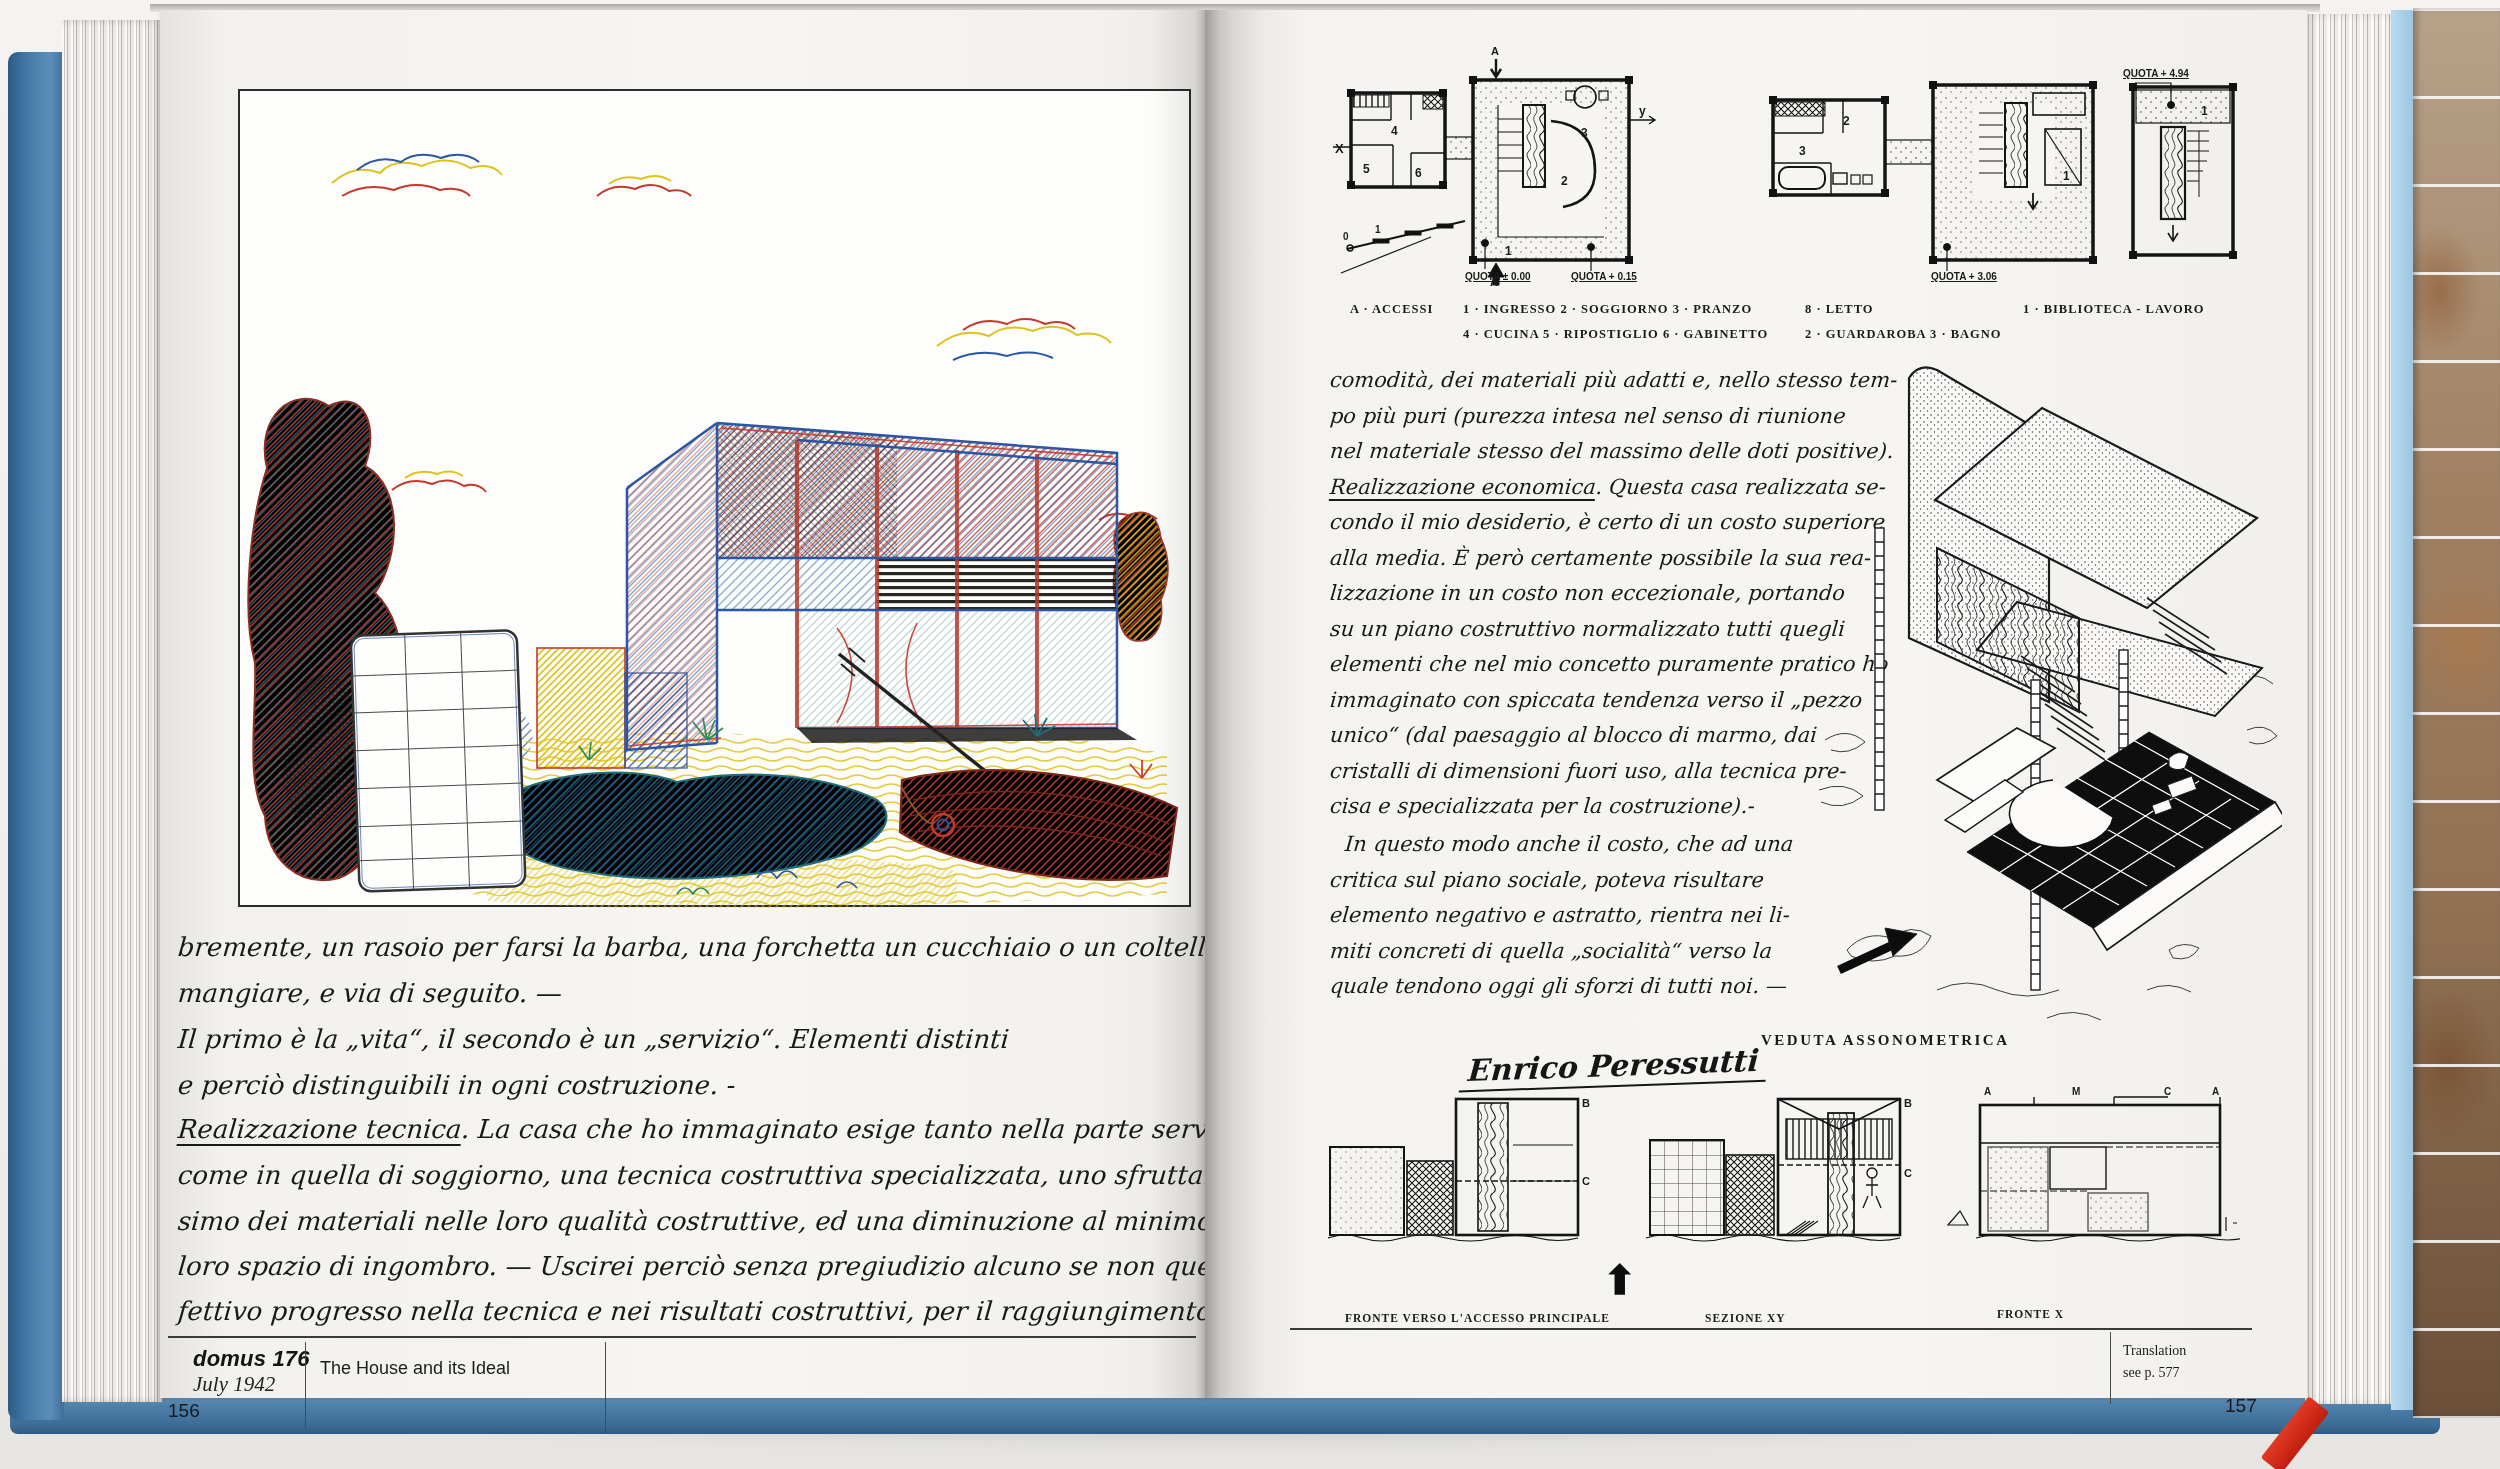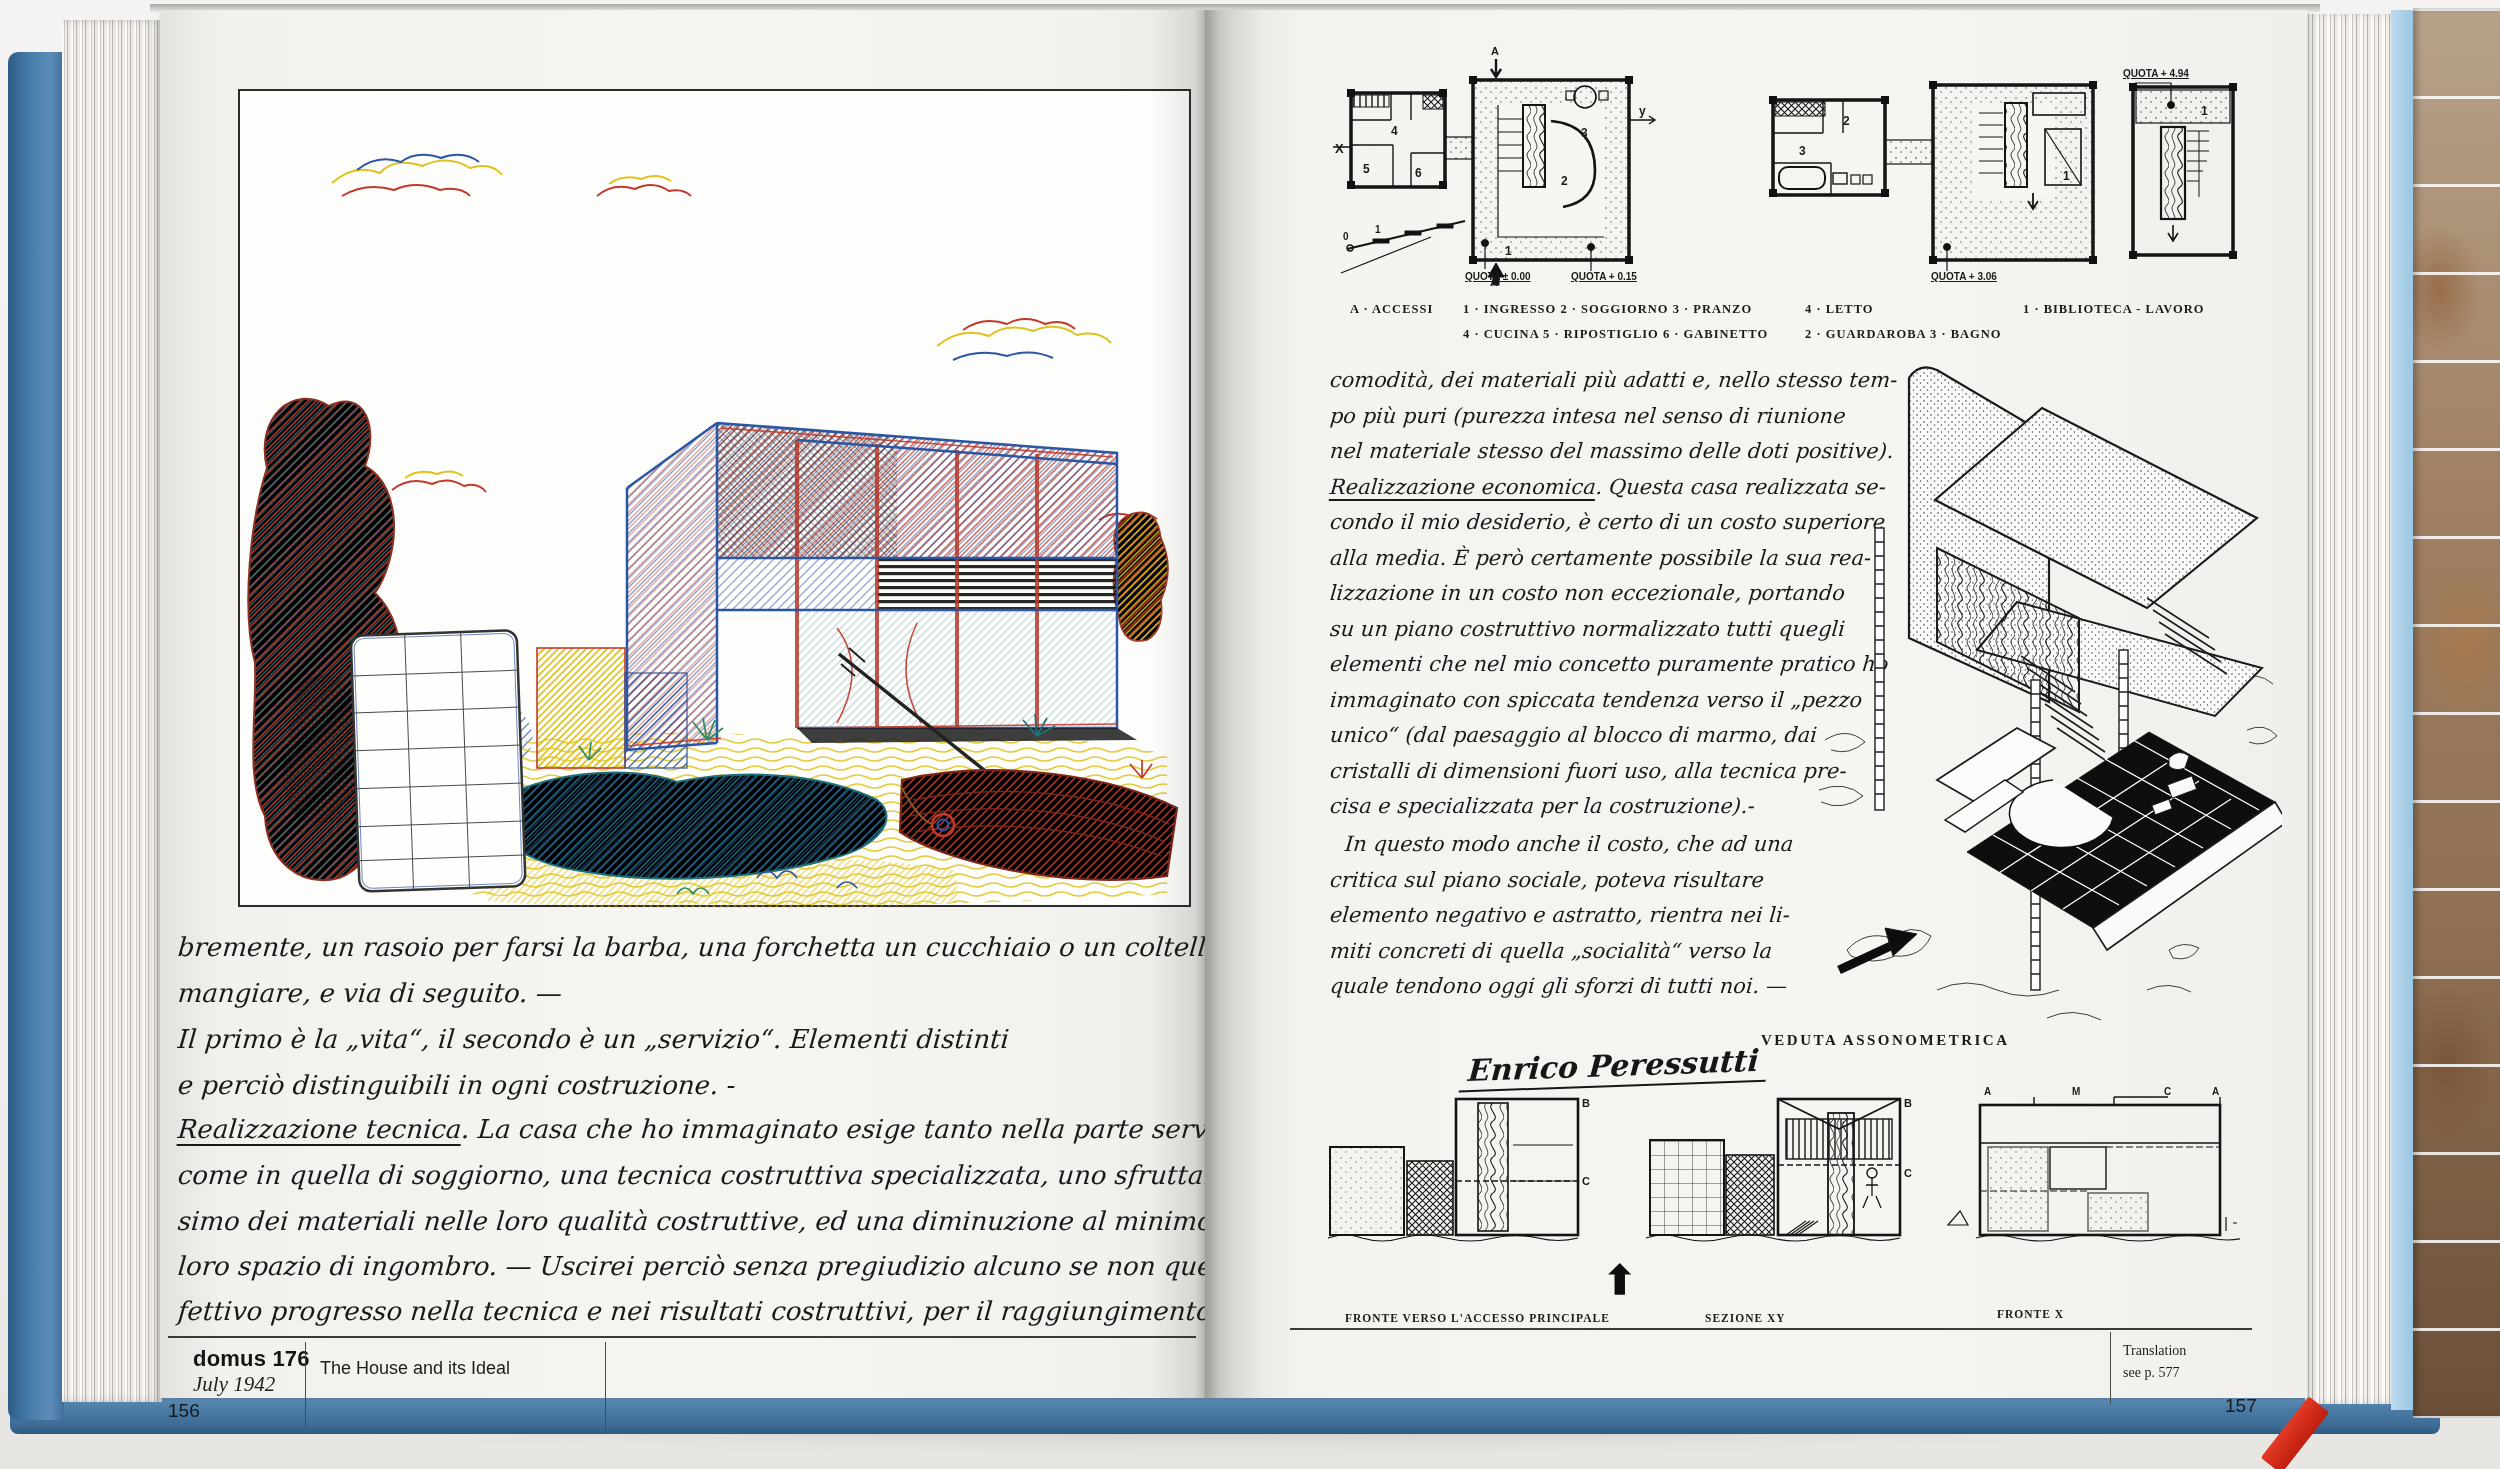--- a/index.html
+++ b/index.html
@@ -35,21 +35,21 @@
   #page-left{left:160px;width:1045px;
     background:linear-gradient(90deg,#e4e2df 0%,#f2f1ee 6%,#f6f5f2 55%,#f2f1ee 90%,#ebe9e6 100%);}
   #page-right{left:1205px;width:1102px;
     background:linear-gradient(90deg,#cfccc8 0%,#e6e4e1 2.5%,#f4f3f0 9%,#f6f5f2 60%,#f1efec 100%);}
   #gutter{left:1150px;top:10px;width:112px;height:1388px;pointer-events:none;
     background:linear-gradient(90deg,rgba(40,38,35,0) 0%,rgba(40,38,35,.10) 40%,rgba(40,38,35,.28) 50%,rgba(40,38,35,.10) 62%,rgba(40,38,35,0) 100%);}
 
   
   .rule{background:#3a3a38;height:2px;}
   .vdiv{background:#4a4a48;width:1px;}
-  .f-journal{font-weight:bold;font-size:22px;color:#141414;letter-spacing:.2px;}
+  .f-journal{font-weight:bold;font-size:22px;color:#141414;letter-spacing:.2px;font-style:italic;}
   .f-date{font-family:"Liberation Serif",serif;font-style:italic;font-size:21px;color:#222;}
   .f-pagenum{font-size:19px;color:#1a1a1a;}
   .f-title{font-size:18px;color:#1c1c1c;margin-top:11px;}
   .f-caption{font-family:"Liberation Serif",serif;font-size:17px;line-height:19.5px;color:#1c1c1c;}
   .f-trans{font-family:"Liberation Serif",serif;font-size:14px;line-height:22px;color:#1c1c1c;}
 
   
   .hw{font-family:"DejaVu Serif",serif;font-style:italic;color:#191919;transform:skewX(-5deg);white-space:nowrap;}
   .hw-l{font-size:26px;}
   .hw-r{font-size:21px;}
@@ -395,21 +395,21 @@
             <rect x="896" y="226" width="8" height="8"></rect>
         </g>
       </g>
       <text x="868" y="90" font-size="12">1</text>
       <text x="790" y="52" font-size="10" text-decoration="underline">QUOTA + 4.94</text>
     </svg>
 
     <div class="abs arch legend" style="left:145px;top:292px">A · ACCESSI</div>
     <div class="abs arch legend" style="left:258px;top:292px">1 · INGRESSO   2 · SOGGIORNO   3 · PRANZO</div>
     <div class="abs arch legend" style="left:258px;top:317px">4 · CUCINA   5 · RIPOSTIGLIO   6 · GABINETTO</div>
-    <div class="abs arch legend" style="left:600px;top:292px">4 ·  LETTO</div>
+    <div class="abs arch legend" style="left:600px;top:292px">8 ·  LETTO</div>
     <div class="abs arch legend" style="left:600px;top:317px">2 ·  GUARDAROBA    3 ·  BAGNO</div>
     <div class="abs arch legend" style="left:818px;top:292px">1 · BIBLIOTECA - LAVORO</div>
 
     <div class="abs hw hw-r" style="left:125px;top:358px">comodità, dei materiali più adatti e, nello stesso tem-</div>
     <div class="abs hw hw-r" style="left:125px;top:394px">po più puri (purezza intesa nel senso di riunione</div>
     <div class="abs hw hw-r" style="left:125px;top:429px">nel materiale stesso del massimo delle doti positive).</div>
     <div class="abs hw hw-r" style="left:125px;top:465px"><span class="ul">Realizzazione economica</span><span>. Questa casa realizzata se-</span></div>
     <div class="abs hw hw-r" style="left:125px;top:500px">condo il mio desiderio, è certo di un costo superiore</div>
     <div class="abs hw hw-r" style="left:125px;top:536px">alla media. È però certamente possibile la sua rea-</div>
     <div class="abs hw hw-r" style="left:125px;top:571px">lizzazione in un costo non eccezionale, portando</div>

